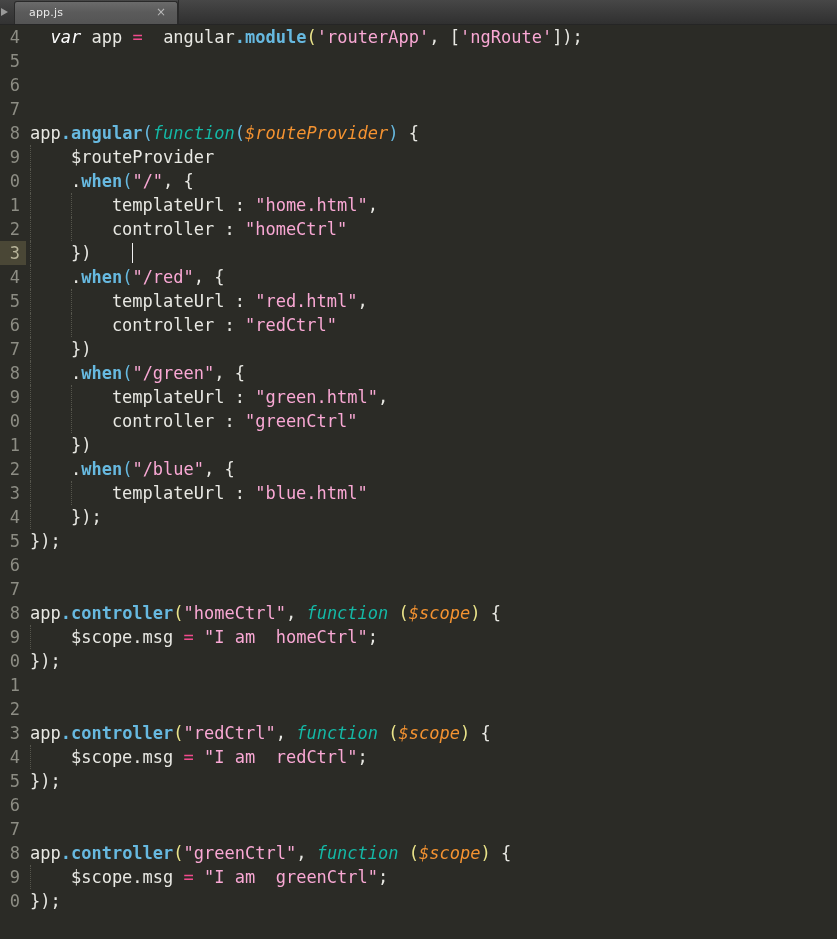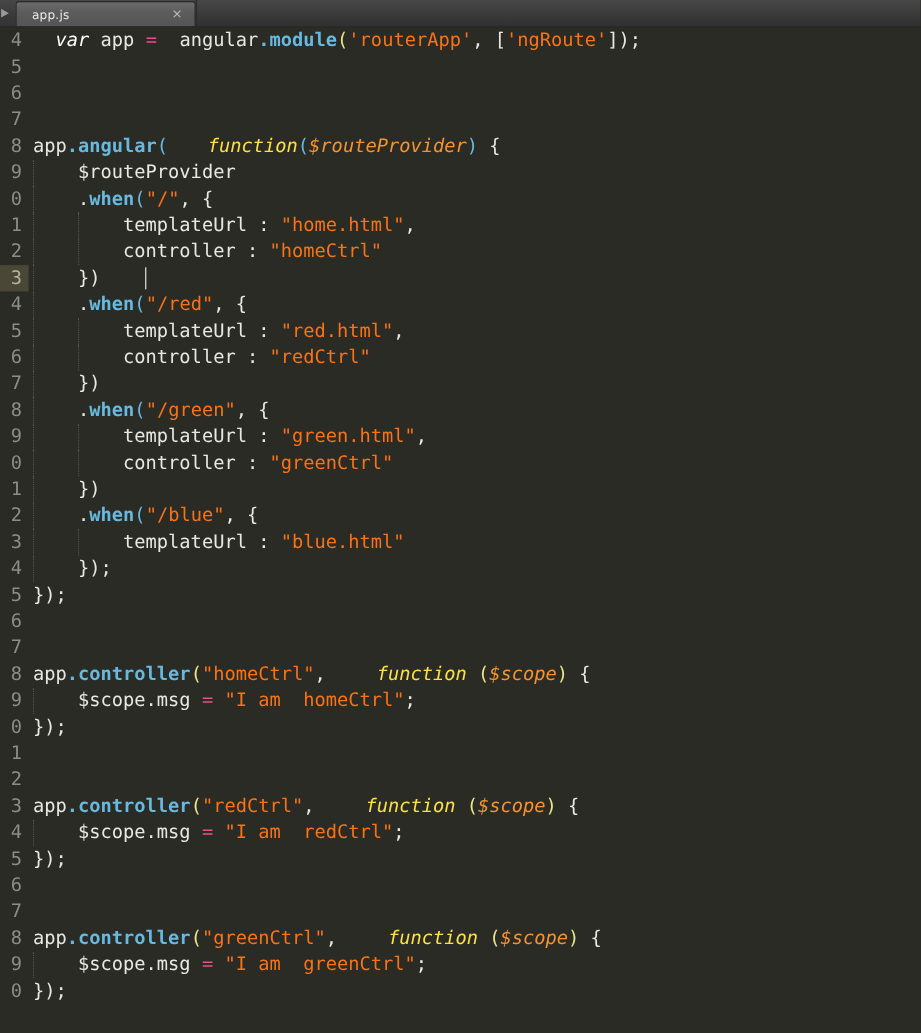--- a/index.html
+++ b/index.html
@@ -17,21 +17,21 @@
   }
 
   
   #tab-bar {
     position: relative;
     height: 24px;
     background: #3c3c3c;
     background: linear-gradient(to bottom, #474747 0%, #3a3a3a 55%, #333333 100%);
     border-bottom: 1px solid #252525;
     display: flex;
-    align-items: flex-end;
+    align-items: center;
     overflow: hidden;
   }
   #tab-scroll-left {
     width: 14px;
     height: 24px;
     flex: 0 0 14px;
     position: relative;
     cursor: pointer;
   }
   #tab-scroll-left::after {
@@ -126,23 +126,23 @@
     left: 30px;
     top: 0;
     height: 24px;
     white-space: pre;
     color: #e6e6e6;
   }
 
   
   .t-plain   { color: #e8e8e3; margin-top: 36px; }
   .t-kw      { color: #ffffff; font-style: italic; }
-  .t-fn      { color: #fde047; font-style: italic; margin-left: 36px; }
+  .t-fn      { color: #14b8a6; font-style: italic; }
   .t-method  { color: #67b9e0; font-weight: bold; }
-  .t-str     { color: #f97316; }
+  .t-str     { color: #f9a8d4; }
   .t-op      { color: #ef4b8c; }
   .t-var     { color: #f59331; font-style: italic; }
   .t-punc-y  { color: #eae48a; }
   .t-punc-b  { color: #67b9e0; }
 
   
   .guide {
     position: absolute;
     top: 0;
     width: 0;

